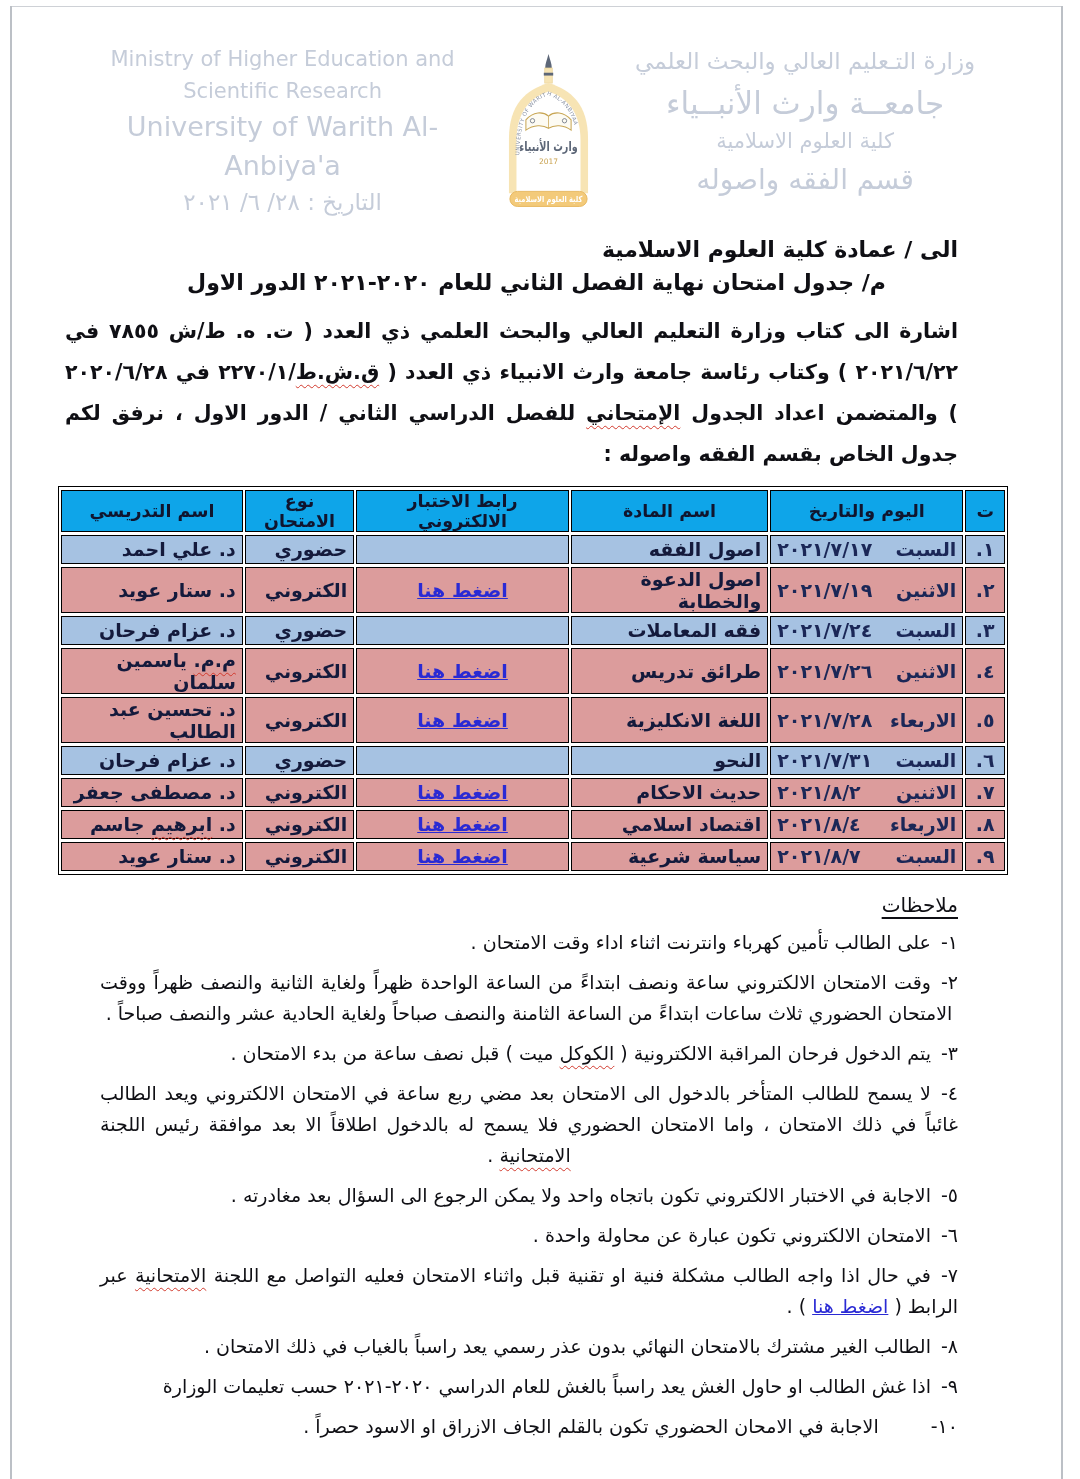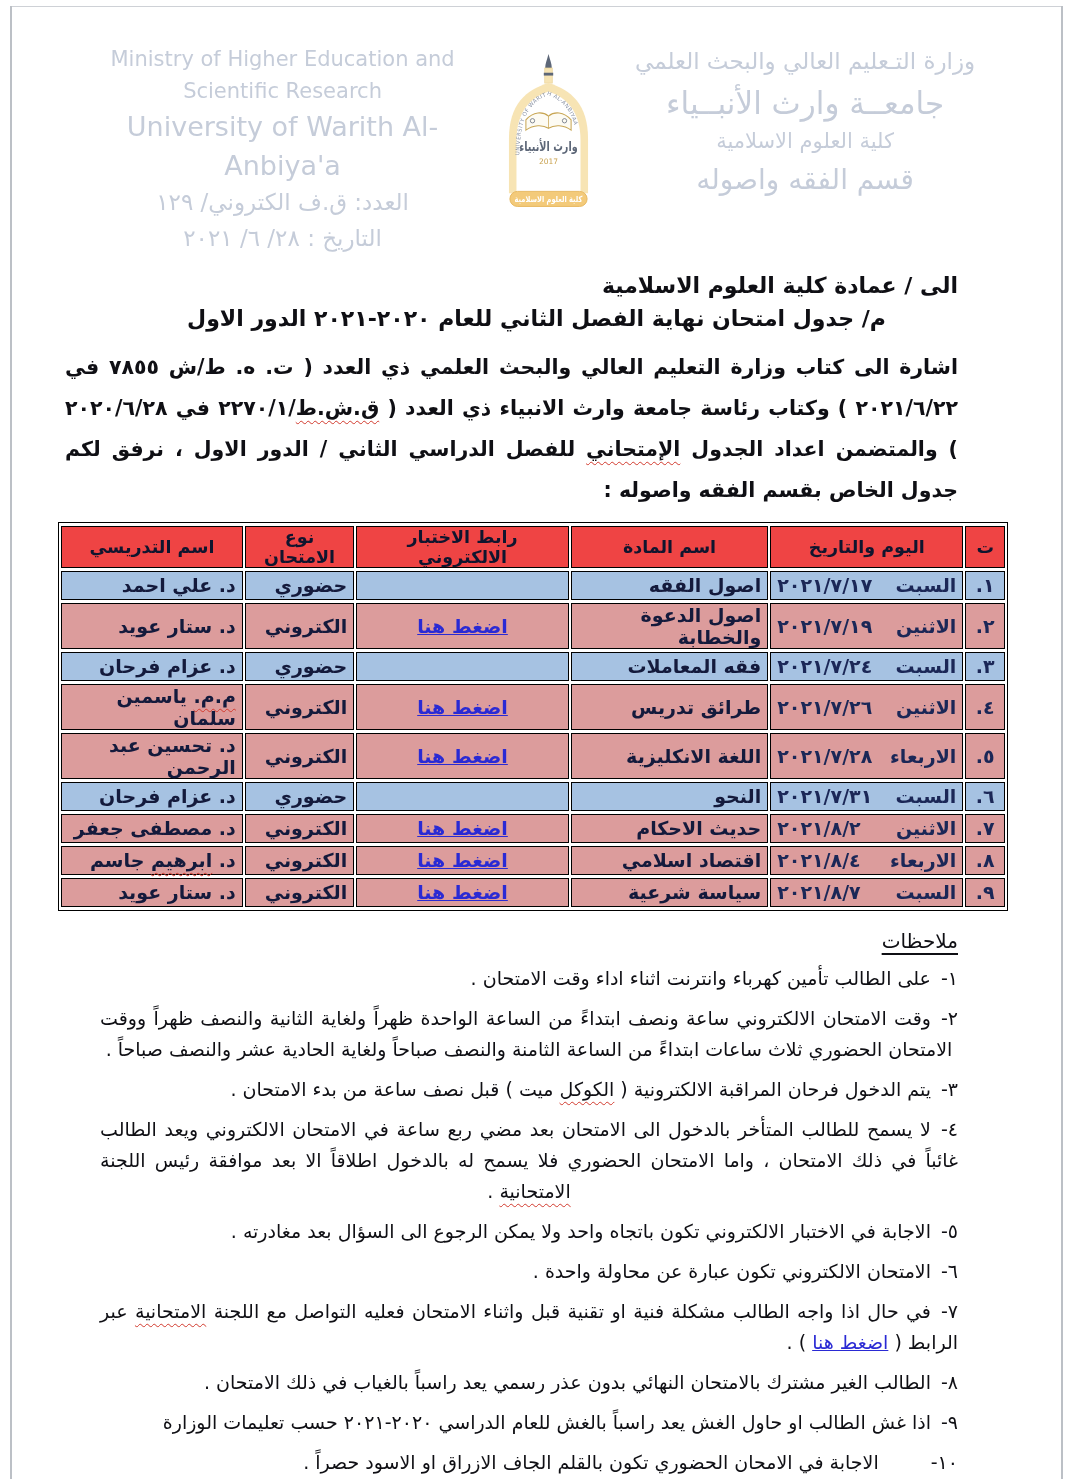--- a/index.html
+++ b/index.html
@@ -43,21 +43,21 @@
   .intro{margin:16px 50px 0 0;font-weight:bold;font-size:20.5px;line-height:41px;text-align:justify;}
 
   
   .exam-table{
     width:950px;margin-top:11px;direction:rtl;
     border-collapse:separate;border-spacing:2px 3px;
     border:1px solid #000;background:#fff;
     font-weight:bold;font-size:19px;color:#141a3c;
   }
   .exam-table th,.exam-table td{border:1px solid #000;padding:0 6px;}
-  .exam-table th{height:24px;background:#ef4444;text-align:center;font-size:17.5px;font-weight:bold;color:#10152e;margin-top:36px;}
+  .exam-table th{height:24px;background:#0ea5e9;text-align:center;font-size:17.5px;font-weight:bold;color:#10152e;margin-top:36px;}
   .exam-table td{height:29px;}
   tr.row-blue td{background:var(--row-blue);}
   tr.row-pink td{background:var(--row-pink);}
   .c-no{text-align:center;padding:0 2px;color:#1b2757;}
   .c-date{padding:0 8px;color:#1b2757;}
   .daydate{display:flex;justify-content:space-between;align-items:center;}
   .c-subject{text-align:right;}
   .c-link{text-align:center;}
   .c-type{text-align:right;padding-left:4px;}
   .c-teacher{text-align:right;}
@@ -86,21 +86,20 @@
 <div class="edge edge-left"></div>
 <div class="edge edge-right"></div>
 
 <div class="content">
 
   <header class="letterhead">
     <div class="lh-left">
       <div class="en-small">Ministry of Higher Education and</div>
       <div class="en-small">Scientific Research</div>
       <div class="en-big">University of Warith Al-Anbiya'a</div>
-      <div class="ar-num">العدد: ق.ف الكتروني/ ١٢٩</div>
       <div class="ar-num">التاريخ : ٢٨/ ٦/ ٢٠٢١</div>
     </div>
 
     <div class="lh-logo">
       <svg width="113" height="162" viewBox="0 0 120 172" xmlns="http://www.w3.org/2000/svg">
         <path d="M60 2 C58.5 8 56.5 12 56.5 17 L63.5 17 C63.5 12 61.5 8 60 2 Z" fill="#5d6778"></path>
         <rect x="56" y="17" width="8" height="16" fill="#f7e4b4" stroke="#ecd49c" stroke-width="0.8"></rect>
         <rect x="55" y="22" width="10" height="3" fill="#5d6778"></rect>
         <path d="M18 150 L18 92 C18 56 36 40 60 33 C84 40 102 56 102 92 L102 150 Z" fill="#f7e4b4"></path>
         <path d="M26 150 L26 94 C26 62 42 48 60 42 C78 48 94 62 94 94 L94 150 Z" fill="#ffffff"></path>
@@ -209,21 +208,21 @@
           <td class="c-no">٥.</td>
           <td class="c-date">
             <div class="daydate">
               <span>الاربعاء</span>
               <span>٢٠٢١/٧/٢٨</span>
             </div>
           </td>
           <td class="c-subject">اللغة الانكليزية</td>
           <td class="c-link"><a href="#" class="doc-link">اضغط هنا</a></td>
           <td class="c-type">الكتروني</td>
-          <td class="c-teacher"><span class="seg">د. تحسين عبد الرحمن</span></td>
+          <td class="c-teacher"><span class="seg">د. تحسين عبد الطالب</span></td>
         </tr>
         <tr class="row-blue">
           <td class="c-no">٦.</td>
           <td class="c-date">
             <div class="daydate">
               <span>السبت</span>
               <span>٢٠٢١/٧/٣١</span>
             </div>
           </td>
           <td class="c-subject">النحو</td>

